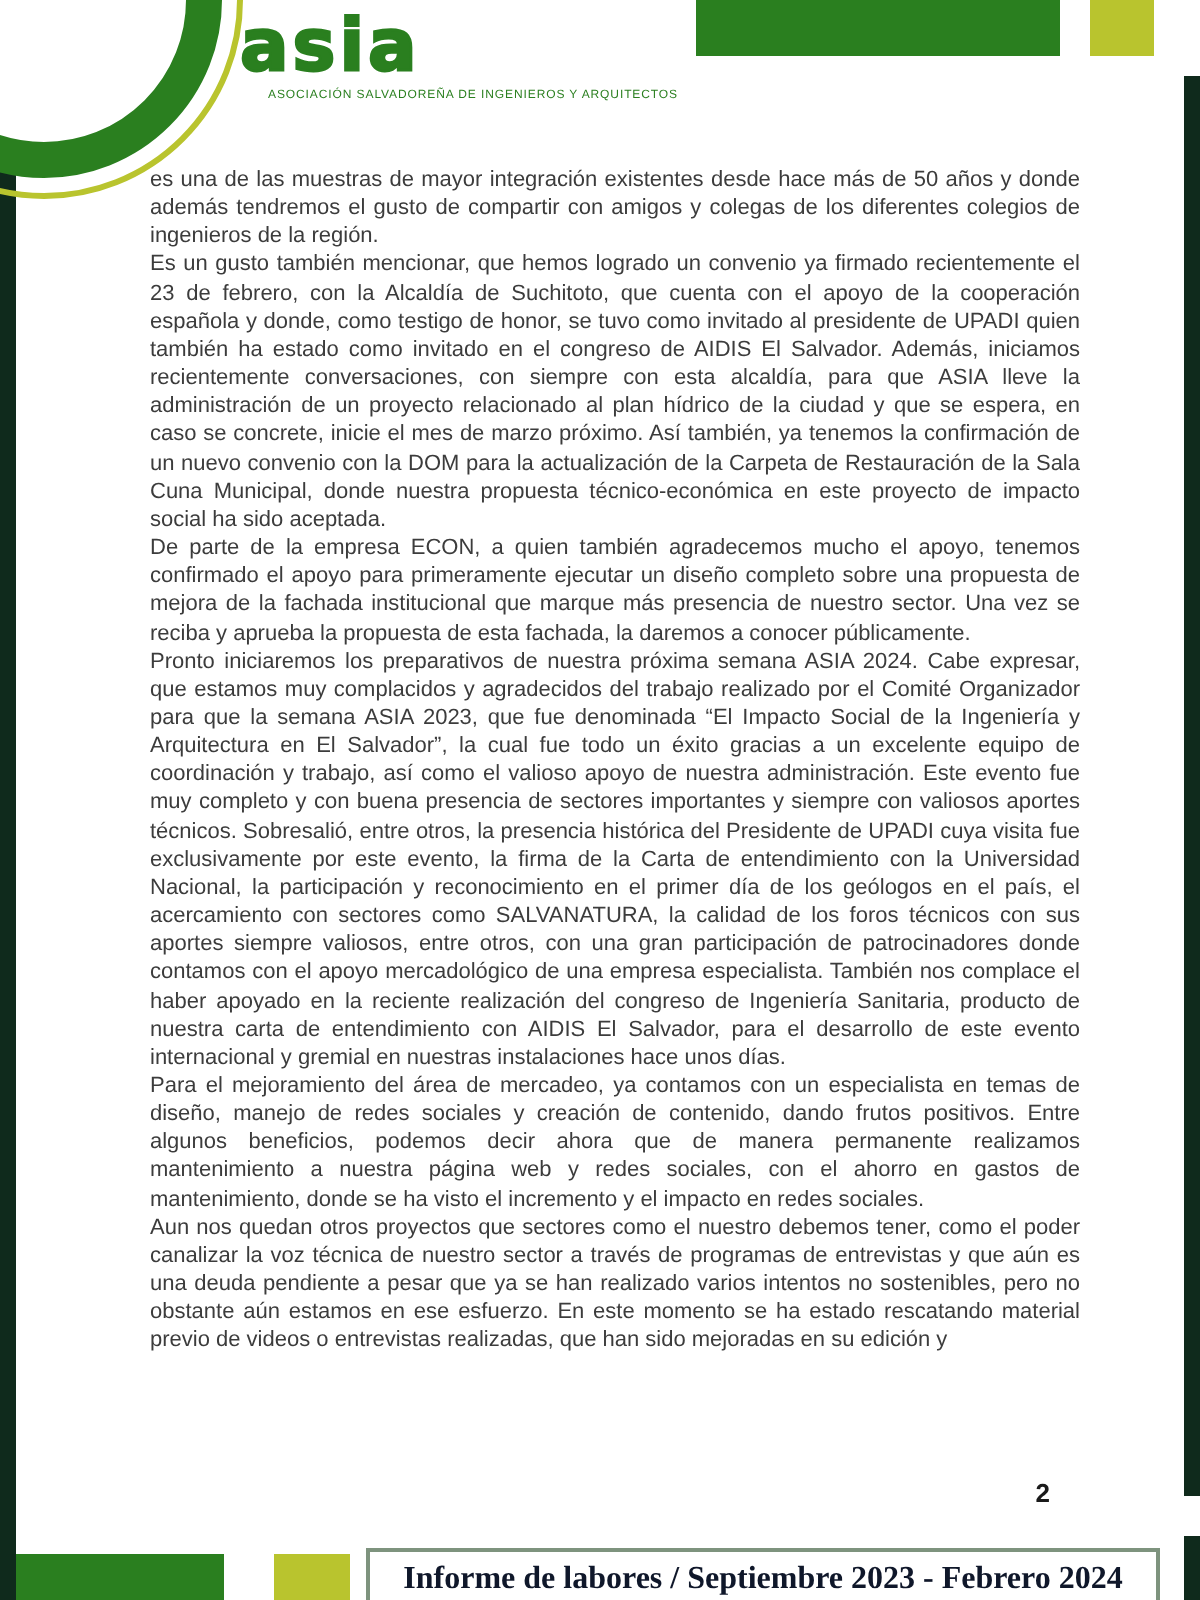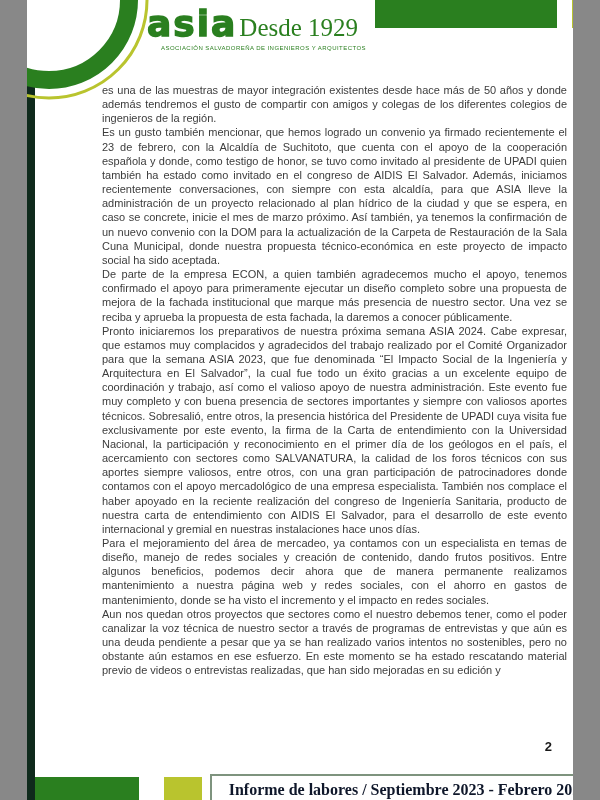--- a/index.html
+++ b/index.html
@@ -1,17 +1,17 @@
 <!DOCTYPE html>
 <html><head>
 <meta charset="utf-8">
 <style>
   html,body{margin:0;padding:0;background:#888;}
   .page{
-    position:relative;width:546px;height:800px;margin:0 auto;
+    position:relative;width:600px;height:800px;margin:0 auto;
     background:#ffffff;overflow:hidden;
     font-family:"Liberation Sans",sans-serif;
   }
   
   .bar-left{position:absolute;left:0;top:0;width:8px;height:800px;background:#0f2a1c;}
   .bar-right-top{position:absolute;left:592px;top:38px;width:8px;height:710px;background:#0f2a1c;}
   .bar-right-bottom{position:absolute;left:592px;top:768px;width:8px;height:32px;background:#0f2a1c;}
   .rect-green-top{position:absolute;left:348px;top:0;width:182px;height:28px;background:#2a7f1f;}
   .sq-yellow-top{position:absolute;left:545px;top:0;width:32px;height:28px;background:#b9c42e;}
   .ring{position:absolute;left:0;top:0;}
@@ -62,21 +62,20 @@
   <div class="sq-yellow-top"></div>
 
   <svg class="ring" width="140" height="120" viewBox="0 0 140 120" aria-hidden="true">
     <circle cx="22" cy="0" r="98" fill="none" stroke="#b9c42e" stroke-width="3"></circle>
     <circle cx="22" cy="0" r="80" fill="#ffffff" stroke="#2a7f1f" stroke-width="18"></circle>
   </svg>
 
   <div class="logo">
     <div class="logo-row">
       <span class="logo-asia">asia</span>
-      <span class="logo-since">Desde 1929</span>
     </div>
     <div class="logo-tagline">ASOCIACIÓN SALVADOREÑA DE INGENIEROS Y ARQUITECTOS</div>
   </div>
 
   <div class="content">
       <p>es una de las muestras de mayor integración existentes desde hace más de 50 años y donde además tendremos el gusto de compartir con amigos y colegas de los diferentes colegios de ingenieros de la región.</p>
       <p>Es un gusto también mencionar, que hemos logrado un convenio ya firmado recientemente el 23 de febrero, con la Alcaldía de Suchitoto, que cuenta con el apoyo de la cooperación española y donde, como testigo de honor, se tuvo como invitado al presidente de UPADI quien también ha estado como invitado en el congreso de AIDIS El Salvador. Además, iniciamos recientemente conversaciones, con siempre con esta alcaldía, para que ASIA lleve la administración de un proyecto relacionado al plan hídrico de la ciudad y que se espera, en caso se concrete, inicie el mes de marzo próximo. Así también, ya tenemos la confirmación de un nuevo convenio con la DOM para la actualización de la Carpeta de Restauración de la Sala Cuna Municipal, donde nuestra propuesta técnico-económica en este proyecto de impacto social ha sido aceptada.</p>
       <p>De parte de la empresa ECON, a quien también agradecemos mucho el apoyo, tenemos confirmado el apoyo para primeramente ejecutar un diseño completo sobre una propuesta de mejora de la fachada institucional que marque más presencia de nuestro sector. Una vez se reciba y aprueba la propuesta de esta fachada, la daremos a conocer públicamente.</p>
       <p>Pronto iniciaremos los preparativos de nuestra próxima semana ASIA 2024. Cabe expresar, que estamos muy complacidos y agradecidos del trabajo realizado por el Comité Organizador para que la semana ASIA 2023, que fue denominada “El Impacto Social de la Ingeniería y Arquitectura en El Salvador”, la cual fue todo un éxito gracias a un excelente equipo de coordinación y trabajo, así como el valioso apoyo de nuestra administración. Este evento fue muy completo y con buena presencia de sectores importantes y siempre con valiosos aportes técnicos. Sobresalió, entre otros, la presencia histórica del Presidente de UPADI cuya visita fue exclusivamente por este evento, la firma de la Carta de entendimiento con la Universidad Nacional, la participación y reconocimiento en el primer día de los geólogos en el país, el acercamiento con sectores como SALVANATURA, la calidad de los foros técnicos con sus aportes siempre valiosos, entre otros, con una gran participación de patrocinadores donde contamos con el apoyo mercadológico de una empresa especialista. También nos complace el haber apoyado en la reciente realización del congreso de Ingeniería Sanitaria, producto de nuestra carta de entendimiento con AIDIS El Salvador, para el desarrollo de este evento internacional y gremial en nuestras instalaciones hace unos días.</p>
       <p>Para el mejoramiento del área de mercadeo, ya contamos con un especialista en temas de diseño, manejo de redes sociales y creación de contenido, dando frutos positivos. Entre algunos beneficios, podemos decir ahora que de manera permanente realizamos mantenimiento a nuestra página web y redes sociales, con el ahorro en gastos de mantenimiento, donde se ha visto el incremento y el impacto en redes sociales.</p>

